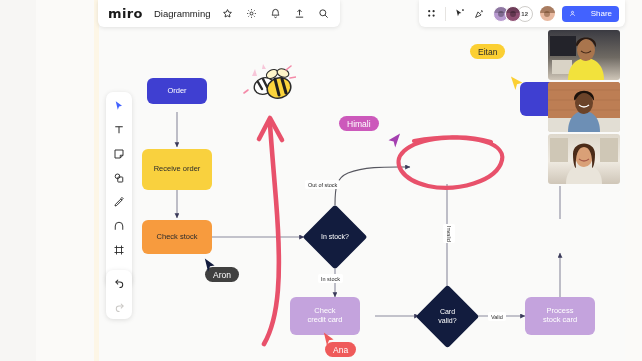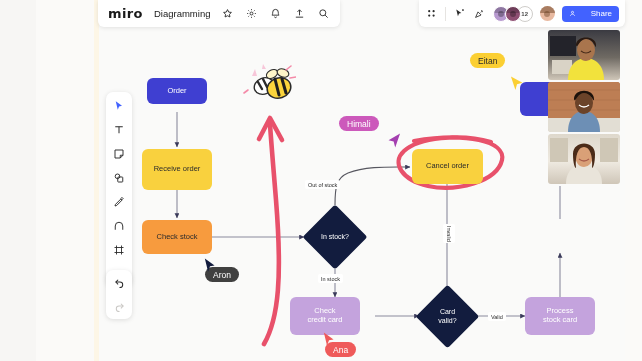--- a/index.html
+++ b/index.html
@@ -304,21 +304,20 @@
   <div class="node blue" style="left:111px;top:78px;width:60px;height:26px;">Order</div>
 
   <div class="node yellow" style="left:106px;top:149px;width:70px;height:41px;">Receive order</div>
 
   <div class="node orange" style="left:106px;top:220px;width:70px;height:34px;">Check stock</div>
 
   <div class="diamond" style="left:276px;top:214px;width:46px;height:46px;">
     <div class="dtext">In stock?</div>
   </div>
 
-  <div class="node yellow" style="left:376px;top:149px;width:71px;height:35px;">Cancel order</div>
 
   <div class="node purple" style="left:254px;top:297px;width:70px;height:38px;white-space:pre-line;">Check
 credit card</div>
 
   <div class="diamond" style="left:389px;top:294px;width:45px;height:45px;">
     <div class="dtext" style="white-space:pre-line">Card
 valid?</div>
   </div>
 
   <div class="node purple" style="left:489px;top:297px;width:70px;height:38px;white-space:pre-line;">Process
@@ -366,21 +365,21 @@
         <path d="M3 1l17 12-8 1.6-3.4 9.4z" fill="#ef5a5a"></path>
       </svg>
   </div>
   <div class="badge red" style="left:289px;top:342px;">Ana</div>
 
   <div class="cur" style="left:473px;top:76px;">
     <svg width="16" height="17" viewBox="0 0 26 28">
         <path d="M3 1l19 10-9 2.6-2.6 9.4z" fill="#fbcf33"></path>
       </svg>
   </div>
-  <div class="badge yellow" style="left:434px;top:53px;">Eitan</div>
+  <div class="badge yellow" style="left:434px;top:44px;">Eitan</div>
 
   <div class="video-rail">
     <div class="tile">
       <div class="bg" style="background:linear-gradient(180deg,#3b3b42 0%,#6f6a63 55%,#cfc6b8 100%)"></div>
       <svg class="person" width="72" height="50" viewBox="0 0 72 50">
         <rect x="2" y="6" width="26" height="20" fill="#23232a"></rect>
         <rect x="4" y="30" width="20" height="14" fill="#d9d3c6"></rect>
         <path d="M20 50 C20 34 30 28 38 28 C46 28 56 34 56 50 z" fill="#f2e23c"></path>
         <ellipse cx="38" cy="20" rx="9" ry="11" fill="#a9754d"></ellipse>
         <path d="M28 15 C28 5 48 5 48 15 C48 22 47 9 38 9 C31 9 29 20 28 15z" fill="#2a1a12"></path>

